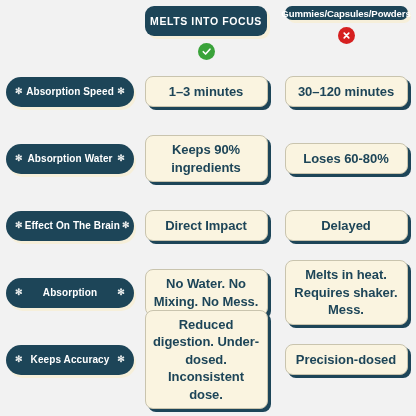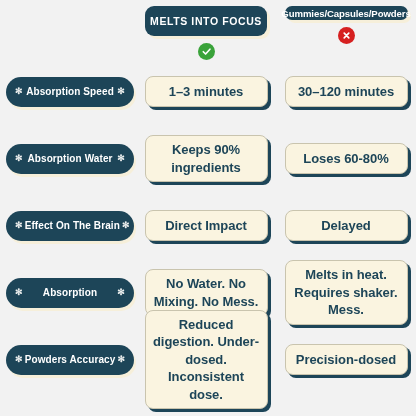--- a/index.html
+++ b/index.html
@@ -259,21 +259,21 @@
     </div>
     <div class="col-cell">
       <div class="value-card two-line">Melts in heat. Requires shaker. Mess.</div>
     </div>
   </div>
 
   <div class="row data-row">
     <div class="col-label">
       <div class="label-pill">
         <span class="sparkle">✻</span>
-        <span class="label-text">Powders Accuracy</span>
+        <span class="label-text">Keeps Accuracy</span>
         <span class="sparkle">✻</span>
       </div>
     </div>
     <div class="col-cell">
       <div class="value-card two-line">Reduced digestion. Under-dosed. Inconsistent dose.</div>
     </div>
     <div class="col-cell">
       <div class="value-card">Precision-dosed</div>
     </div>
   </div>

